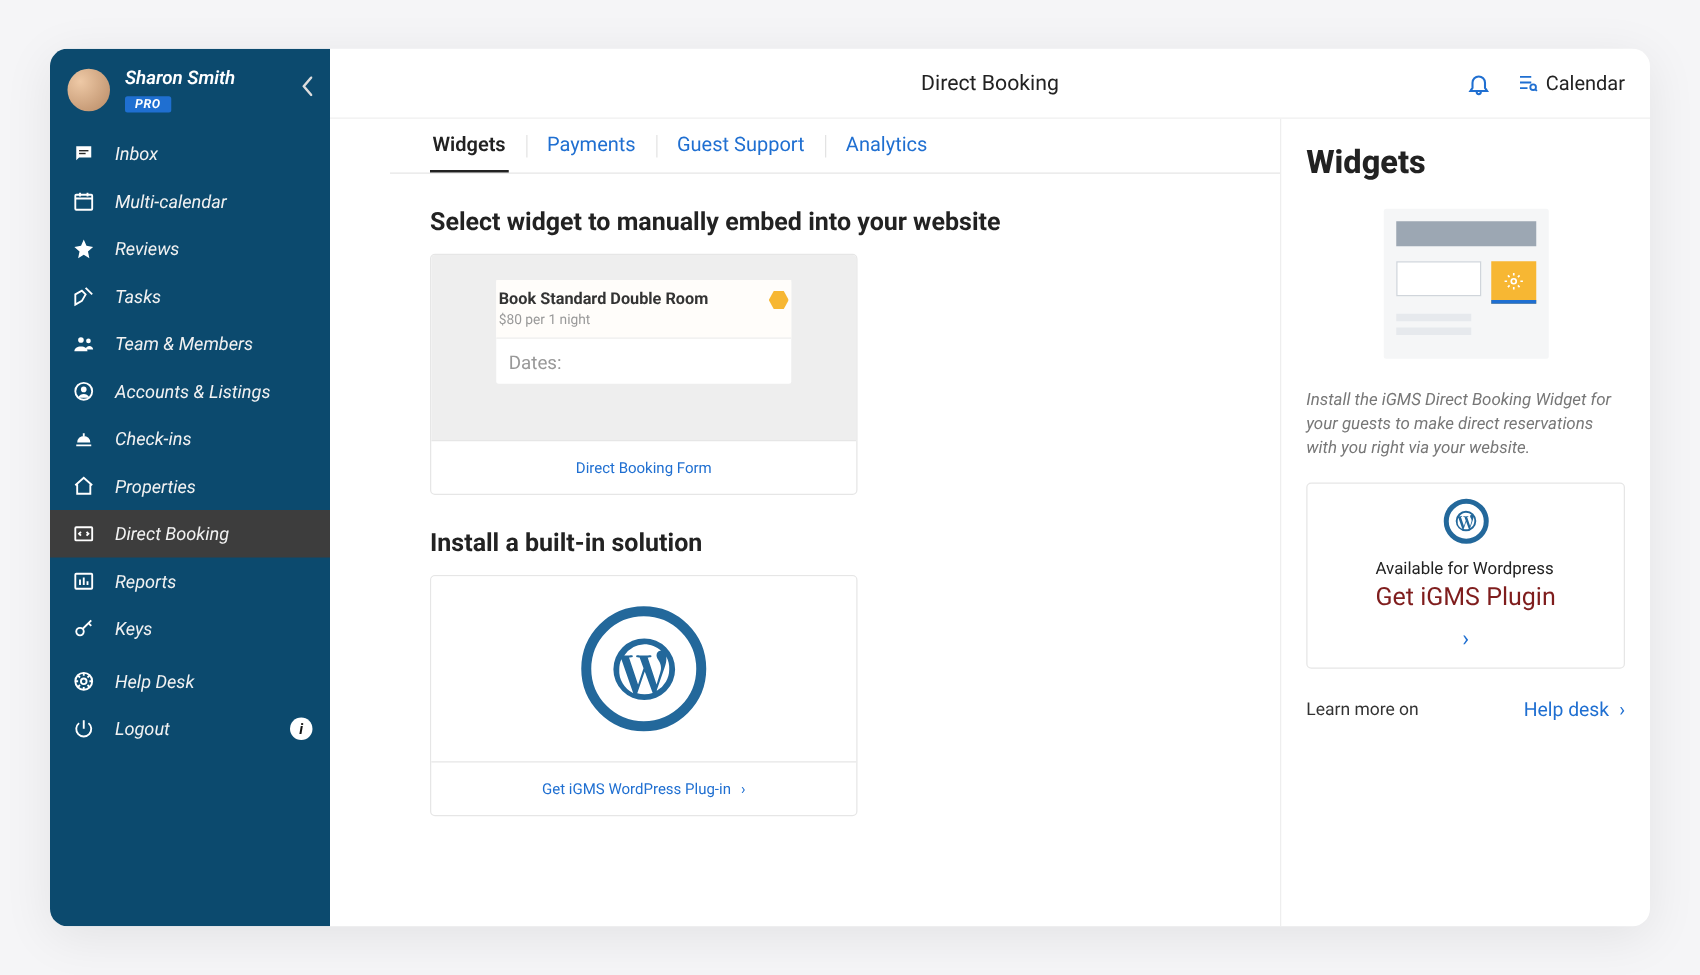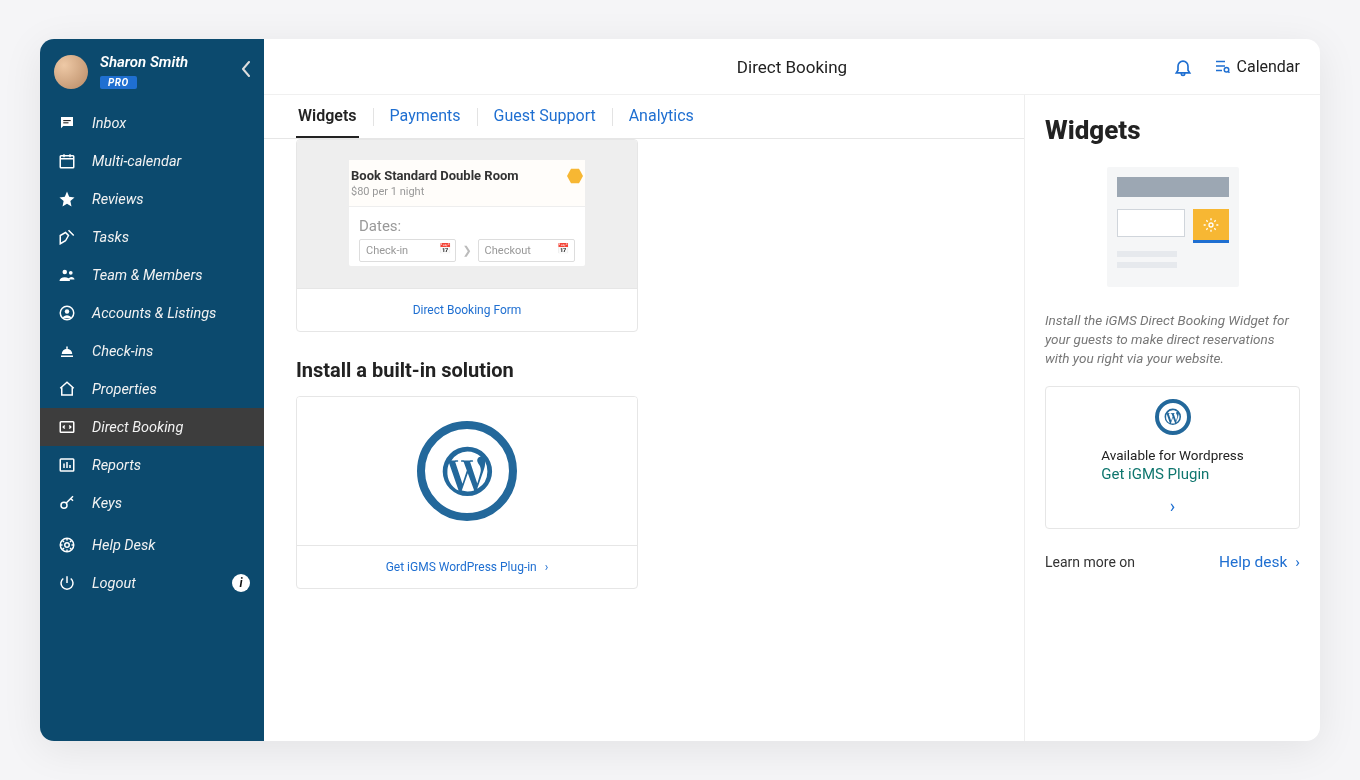--- a/index.html
+++ b/index.html
@@ -133,20 +133,21 @@
 .bell-icon { color: #1f6fd1; font-size: 20px; cursor: pointer; }
 .calendar-link {
   display: flex; align-items: center; gap: 6px;
   color: #222; font-size: 16px; cursor: pointer;
 }
 .calendar-link .cal-ico { color: #1f6fd1; font-size: 16px; }
 
 .content {
   flex: 1;
   display: flex;
+  margin-left: 48px;
 }
 .center-panel {
   flex: 1;
   padding: 0 32px 24px 32px;
 }
 .right-panel {
   width: 296px;
   border-left: 1px solid #eee;
   padding: 20px 20px 20px 20px;
 }
@@ -311,21 +312,21 @@
   border-radius: 4px;
   padding: 12px 14px;
   display: flex;
   align-items: center;
   gap: 12px;
   cursor: pointer;
   flex-direction: column;
 }
 .wp-card-text { flex: 1; }
 .wp-card-avail { font-size: 13.5px; color: #222; }
-.wp-card-link { font-size: 15px; color: #0f766e; margin-top: 2px; }
+.wp-card-link { font-size: 20px; color: #7f1d1d; margin-top: 2px; }
 .wp-card-chevron { color: #1f6fd1; font-size: 18px; }
 
 .learn-row {
   margin-top: 24px;
   display: flex;
   justify-content: space-between;
   align-items: center;
 }
 .learn-label { font-size: 14px; color: #333; }
 .help-desk-link { font-size: 15.5px; color: #1f6fd1; display:flex; align-items:center; gap:8px; cursor:pointer; }
@@ -510,38 +511,34 @@
           <div class="tab-sep"></div>
           <div class="tab">
               <span>Guest Support</span>
             </div>
           <div class="tab-sep"></div>
           <div class="tab">
               <span>Analytics</span>
             </div>
         </div>
 
+        <h2 class="section-title">Select widget to manually embed into your website</h2>
 
         <div class="card">
           <div class="card-body">
             <div class="card-body-inner">
               <div class="card-hdr">
                 <div>
                   <div class="card-hdr-title">Book Standard Double Room</div>
                   <div class="card-hdr-sub">$80 per 1 night</div>
                 </div>
                 <div class="hex"></div>
               </div>
               <div class="card-dates">
                 <div class="card-dates-label">Dates:</div>
-                <div class="date-row">
-                  <div class="date-input">Check-in</div>
-                  <span class="chevron">❯</span>
-                  <div class="date-input">Checkout</div>
-                </div>
               </div>
             </div>
           </div>
           <div class="card-footer">
             <span>Direct Booking Form</span>
           </div>
         </div>
 
         <h2 class="section-title">Install a built-in solution</h2>
 

